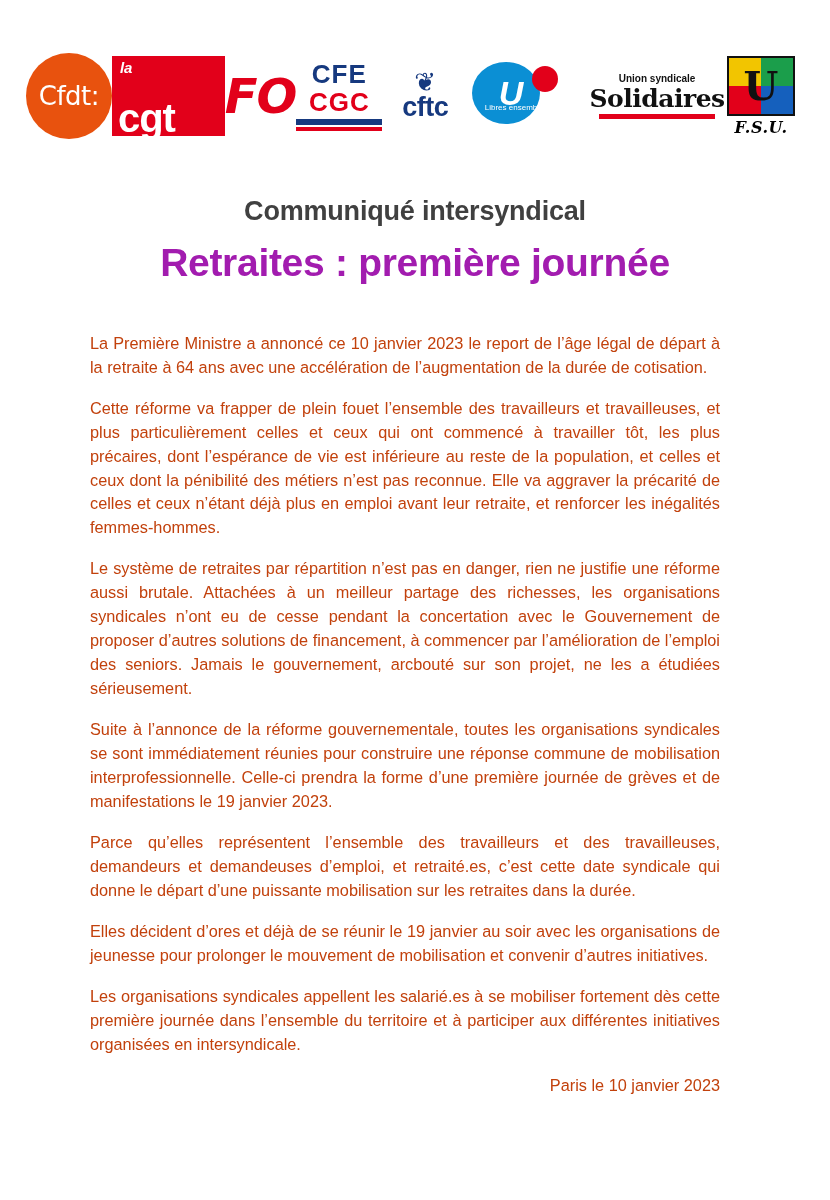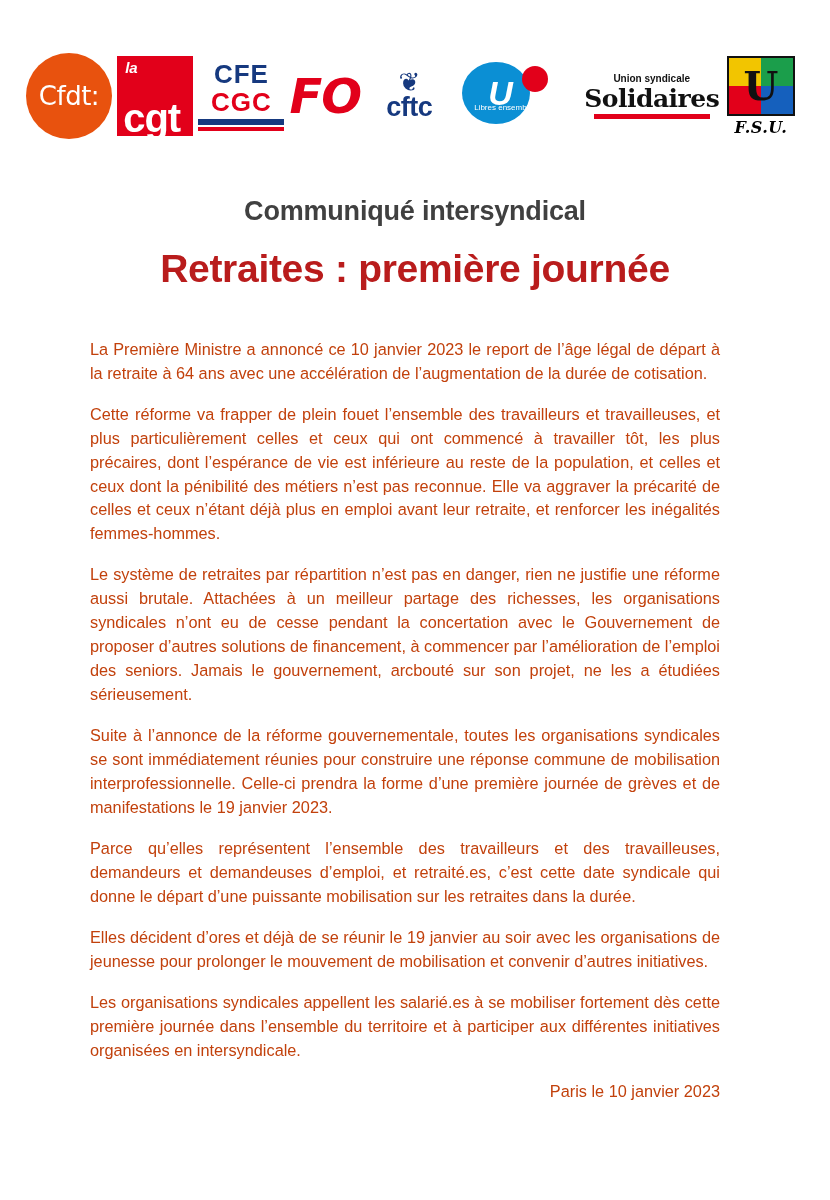--- a/index.html
+++ b/index.html
@@ -45,21 +45,21 @@
     background: #E8520E;
     color: #ffffff;
     font-weight: normal;
     font-size: 26px;
     letter-spacing: -0.5px;
     font-family: "DejaVu Sans", sans-serif;
   }
 
   
   .logo-cgt {
-    width: 76px; height: 80px;
+    width: 113px; height: 80px;
     background: #E2001A;
     color: #ffffff;
     position: relative;
   }
   .logo-cgt .la {
     position: absolute;
     top: 4px; left: 8px;
     font-size: 15px;
     font-style: italic;
     font-weight: bold;
@@ -252,24 +252,24 @@
     text-align: center;
     margin-top: 52px;
   }
   .kicker {
     font-size: 27px;
     font-weight: bold;
     color: #404040;
     letter-spacing: -0.2px;
   }
   .headline {
-    margin-top: 18px;
+    margin-top: 12px;
     font-size: 39px;
     font-weight: bold;
-    color: #b91c1c;
+    color: #a21caf;
     line-height: 1.25;
     letter-spacing: -0.3px;
   }
 
   
   .body-copy {
     margin: 44px 110px 0 90px;
     font-size: 16.3px;
     line-height: 1.47;
     text-align: justify;
@@ -293,29 +293,29 @@
 
     <div class="logo logo-cfdt">
       <span>Cfdt:</span>
     </div>
 
     <div class="logo logo-cgt">
       <span class="la">la</span>
       <span class="cgt">cgt</span>
     </div>
 
+    <div class="logo logo-fo">
+      <span>FO</span>
+    </div>
+
     <div class="logo logo-cfecgc">
       <div class="cfe">CFE</div>
       <div class="cgc">CGC</div>
       <div class="bar"></div>
       <div class="bar2"></div>
-    </div>
-
-    <div class="logo logo-fo">
-      <span>FO</span>
     </div>
 
     <div class="logo logo-cftc">
       <div class="bird">❦</div>
       <div class="txt">cftc</div>
     </div>
 
     <div class="logo logo-unsa">
       <div class="disc"></div>
       <div class="dot"></div>

